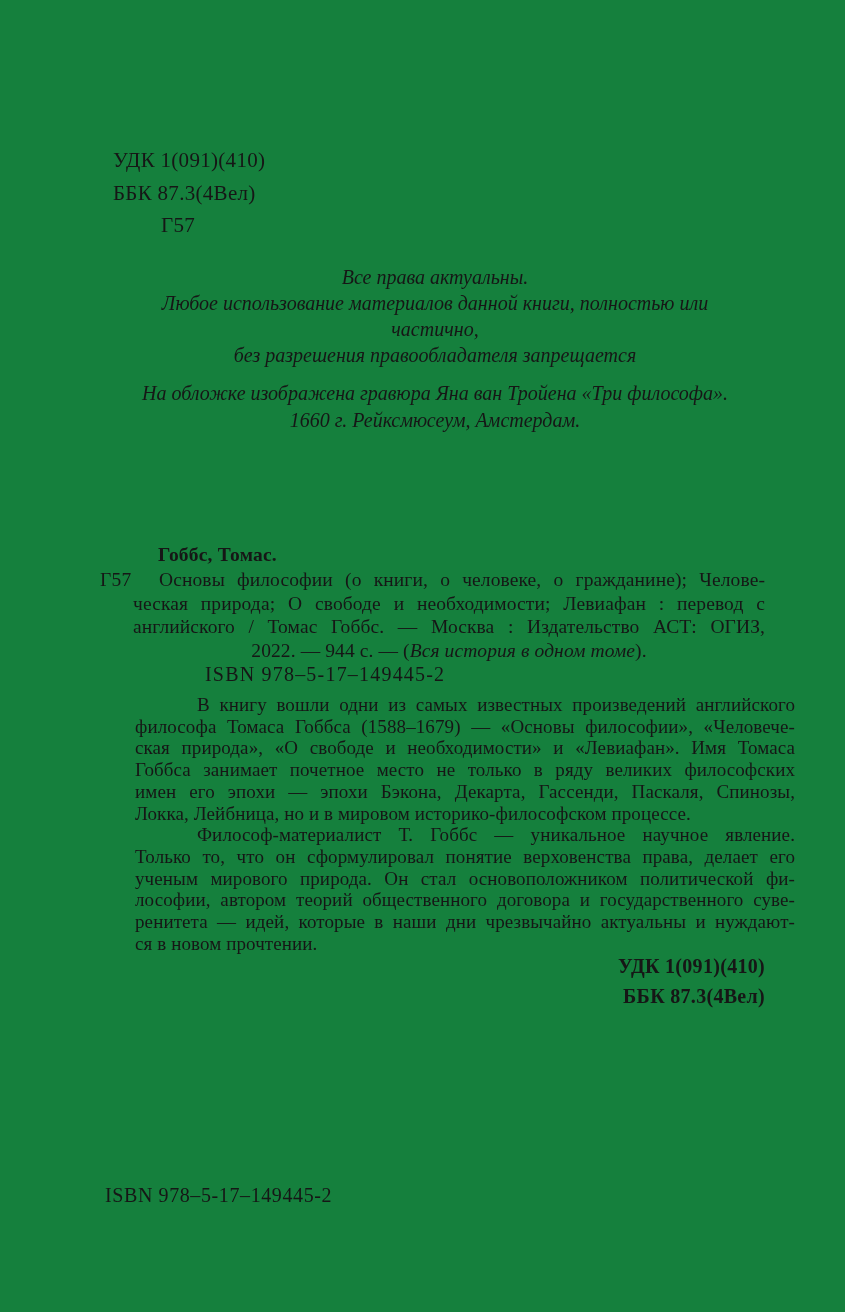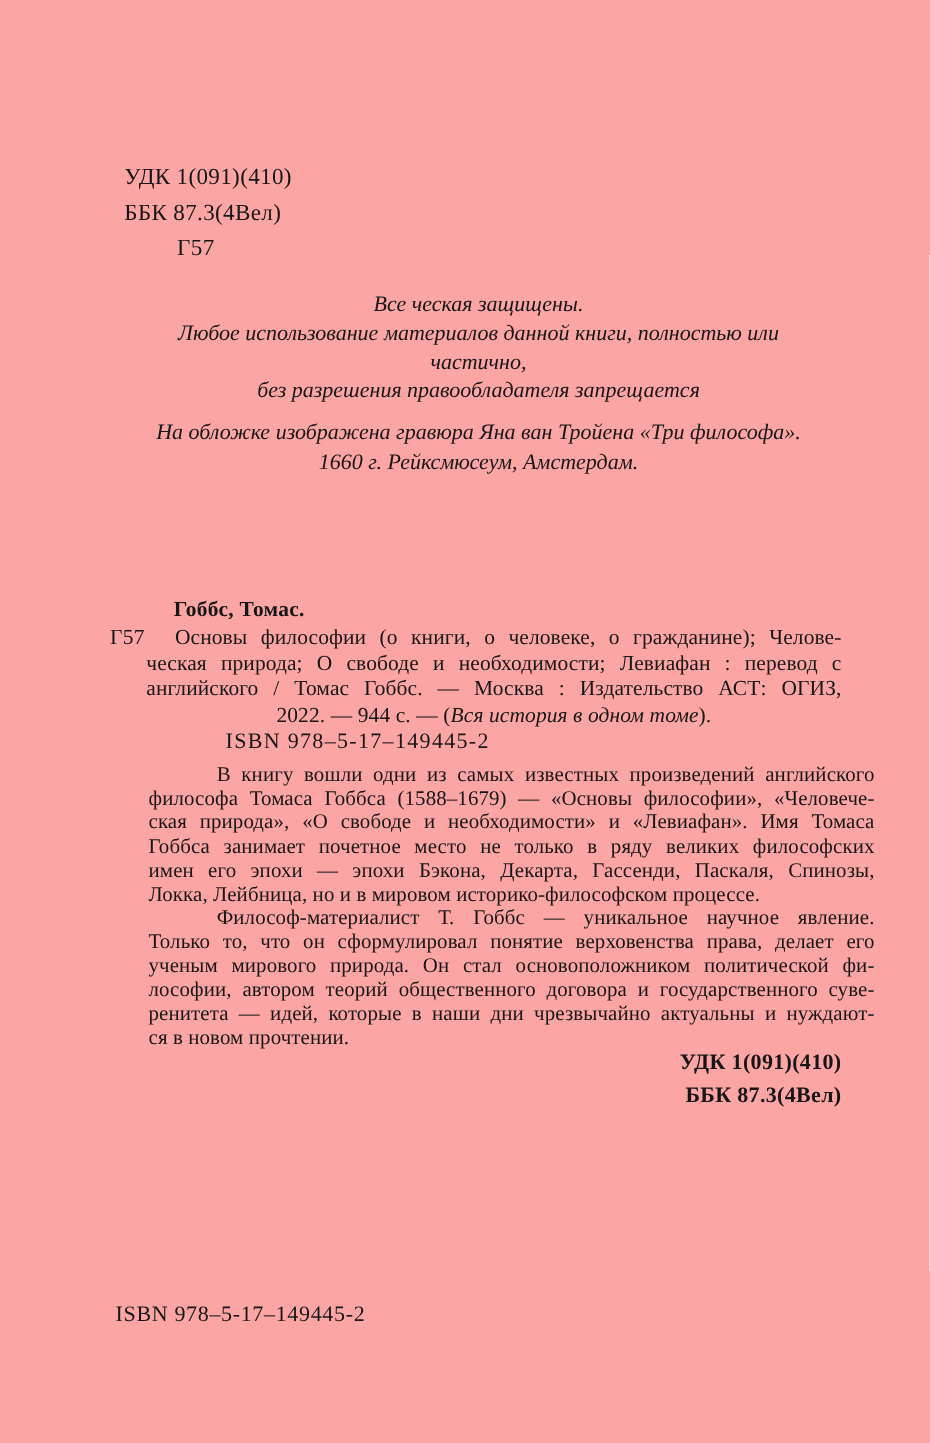--- a/index.html
+++ b/index.html
@@ -1,21 +1,21 @@
 <!DOCTYPE html>
 <html><head>
 <meta charset="utf-8">
 <style>
   * { margin: 0; padding: 0; box-sizing: border-box; }
   html, body { background: #ffffff; }
   .page {
     position: relative;
     width: 845px;
     height: 1312px;
-    background: #fca5a5;
+    background: #15803d;
     color: #161616;
     font-family: "Liberation Serif", "DejaVu Serif", serif;
     overflow: hidden;
   }
   .abs { position: absolute; }
 
   
   .udk-top {
     left: 113px; top: 144px;
     font-size: 21px; line-height: 32.5px;
@@ -75,21 +75,21 @@
 
 <div class="page">
 
   <div class="abs udk-top">
     <div>УДК 1(091)(410)</div>
     <div>ББК 87.3(4Вел)</div>
     <div class="code-line">Г57</div>
   </div>
 
   <div class="abs center-lines rights">
-      <div class="text-line first">Все ческая защищены.</div>
+      <div class="text-line first">Все права актуальны.</div>
       <div class="text-line">Любое использование материалов данной книги, полностью или</div>
       <div class="text-line">частично,</div>
       <div class="text-line last">без разрешения правообладателя запрещается</div>
     </div>
 
   <div class="abs center-lines cover-note">
       <div class="text-line first">На обложке изображена гравюра Яна ван Тройена «Три философа».</div>
       <div class="text-line last">1660 г. Рейксмюсеум, Амстердам.</div>
     </div>
 

